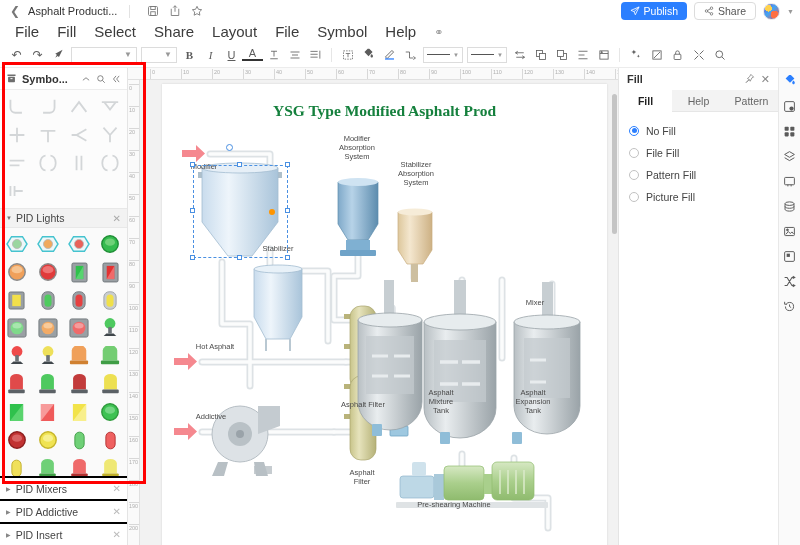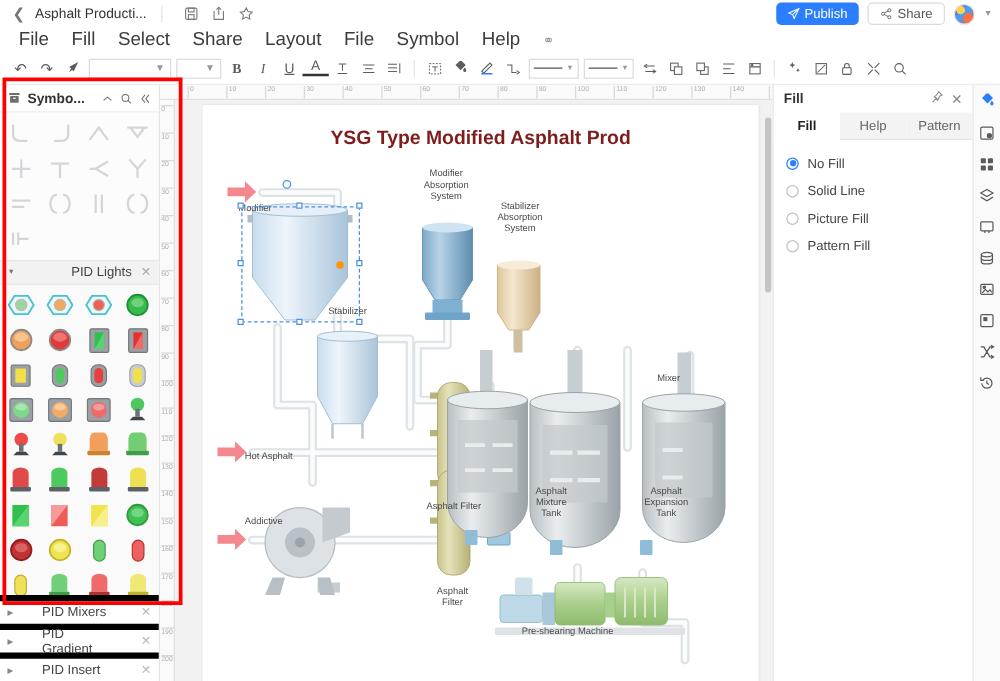--- a/index.html
+++ b/index.html
@@ -88,29 +88,29 @@
   .lp-hico { color: #6e6e6e; display: flex; align-items: center; }
   .lp-scroll { flex: 1; overflow: hidden; position: relative; }
   .sym-grid { display: grid; grid-template-columns: repeat(4, 1fr); gap: 0; padding: 3px 2px; }
   .sym-cell { height: 28px; display: flex; align-items: center; justify-content: center; }
   .sym-cell svg { display: block; }
   .group-head {
     display: flex; align-items: center; gap: 4px; height: 20px;
     padding: 0 6px; background: #f2f2f2; color: #444; font-size: 10.5px;
     border-top: 1px solid #e8e8e8; border-bottom: 1px solid #e8e8e8;
   }
-  .group-head .gname { flex: 1; margin-left: 41px; }
+  .group-head .gname { flex: 1; }
   .group-head .tri { font-size: 6px; color: #777; }
   .group-head .gx { color: #aaa; font-size: 10px; }
   .lights-grid { display: grid; grid-template-columns: repeat(4, 1fr); gap: 0; padding: 2px 1px; background: #fafafa; }
   .light-cell { height: 28px; display: flex; align-items: center; justify-content: center; }
   .cat-list { background: #fff; }
   .cat-row {
-    display: flex; align-items: center; gap: 23px; height: 23px;
-    padding: 0 6px; font-size: 10.5px; color: #444; border-top: 5px solid #000000;
+    display: flex; align-items: center; gap: 5px; height: 23px;
+    padding: 0 6px; font-size: 10.5px; color: #444; border-top: 2px solid #000000;
   }
   .cat-row .cname { flex: 1; }
   .cat-row .tri { font-size: 6px; color: #888; }
   .cat-row .cx { color: #bbb; font-size: 10px; }
 
   
   .redbox {
     position: absolute; border: 3px solid #ff0000; pointer-events: none; z-index: 40;
   }
 
@@ -124,22 +124,22 @@
     position: absolute; top: 12px; left: 0; bottom: 0; width: 12px;
     background: #fafafa; border-right: 1px solid #e0e0e0; overflow: hidden;
   }
   .rtick { position: absolute; font-size: 5.5px; color: #b0b0b0; }
   .rtick-h { top: 1px; border-left: 1px solid #d8d8d8; padding-left: 1px; height: 10px; }
   .rtick-v { left: 1px; border-top: 1px solid #d8d8d8; padding-top: 0px; width: 11px; line-height: 6px; }
   .canvas-wrap { position: absolute; top: 12px; left: 12px; right: 0; bottom: 0; overflow: hidden; background: #f2f2f2; }
   .page { position: absolute; top: 4px; left: 22px; width: 445px; height: 520px; background: #fff; box-shadow: 0 0 2px rgba(0,0,0,0.13); }
   .page-title {
     position: absolute; top: 16px; left: 0; width: 100%; text-align: center;
-    font-size: 15.5px; font-weight: bold; color: #7f1d1d; line-height: 21px;
-    white-space: nowrap; font-family: Liberation Sans, sans-serif;
+    font-size: 15.5px; font-weight: bold; color: #15803d; line-height: 21px;
+    white-space: nowrap; font-family: Liberation Serif, serif;
   }
   .page-title .l2 { display: block; }
   .dlabel { position: absolute; font-size: 7.5px; color: #4a4a4a; text-align: center; line-height: 9px; white-space: nowrap; }
   .scroll-v {
     position: absolute; right: 1px; top: 14px; width: 5px; height: 140px;
     background: #c4c4c4; border-radius: 3px;
   }
 
   
   .sel-box { position: absolute; border: 1px dashed #4a90e2; }
@@ -709,21 +709,21 @@
       </div>
 
       <div class="cat-list">
         <div class="cat-row">
           <span class="tri">▶</span>
           <span class="cname">PID Mixers</span>
           <span class="cx">✕</span>
         </div>
         <div class="cat-row">
           <span class="tri">▶</span>
-          <span class="cname">PID Gradient</span>
+          <span class="cname">PID Addictive</span>
           <span class="cx">✕</span>
         </div>
         <div class="cat-row">
           <span class="tri">▶</span>
           <span class="cname">PID Insert</span>
           <span class="cx">✕</span>
         </div>
       </div>
     </div>
 
@@ -975,21 +975,21 @@
               <span style="display:block">Absorption</span>
               <span style="display:block">System</span>
           </div>
           <div class="dlabel" style="left:214px;top:76px;width:80px">
             <span style="display:block">Stabilizer</span>
               <span style="display:block">Absorption</span>
               <span style="display:block">System</span>
           </div>
           <div class="dlabel" style="left:86px;top:160px;width:60px">Stabilizer</div>
           <div class="dlabel" style="left:348px;top:214px;width:50px">Mixer</div>
-          <div class="dlabel" style="left:18px;top:276px;width:70px">Hot Asphalt</div>
+          <div class="dlabel" style="left:18px;top:258px;width:70px">Hot Asphalt</div>
           <div class="dlabel" style="left:18px;top:328px;width:62px">Addictive</div>
           <div class="dlabel" style="left:160px;top:316px;width:82px">Asphalt Filter</div>
           <div class="dlabel" style="left:170px;top:384px;width:60px">
             <span style="display:block">Asphalt</span>
               <span style="display:block">Filter</span>
           </div>
           <div class="dlabel" style="left:250px;top:304px;width:58px">
             <span style="display:block">Asphalt</span>
               <span style="display:block">Mixture</span>
               <span style="display:block">Tank</span>
@@ -1032,29 +1032,29 @@
         <div class="rp-tab">Help</div>
         <div class="rp-tab">Pattern</div>
       </div>
       <div class="rp-body">
         <div class="radio-row">
           <span class="radio sel"></span>
           <span class="rl">No Fill</span>
         </div>
         <div class="radio-row">
           <span class="radio"></span>
-          <span class="rl">Solid Line</span>
+          <span class="rl">File Fill</span>
+        </div>
+        <div class="radio-row">
+          <span class="radio"></span>
+          <span class="rl">Pattern Fill</span>
         </div>
         <div class="radio-row">
           <span class="radio"></span>
           <span class="rl">Picture Fill</span>
-        </div>
-        <div class="radio-row">
-          <span class="radio"></span>
-          <span class="rl">Pattern Fill</span>
         </div>
       </div>
     </div>
 
     <div class="rail">
       <span class="rail-ico active">
         <svg width="14" height="14" viewBox="0 0 16 16" fill="#2b7fff">
             <path d="M7 1 3 5l5 5 5-5-4-4z"></path>
             <path d="M13.5 10c0 1-.7 1.8-1.5 1.8S10.5 11 10.5 10 12 7.5 12 7.5 13.5 9 13.5 10z"></path>
           </svg>

